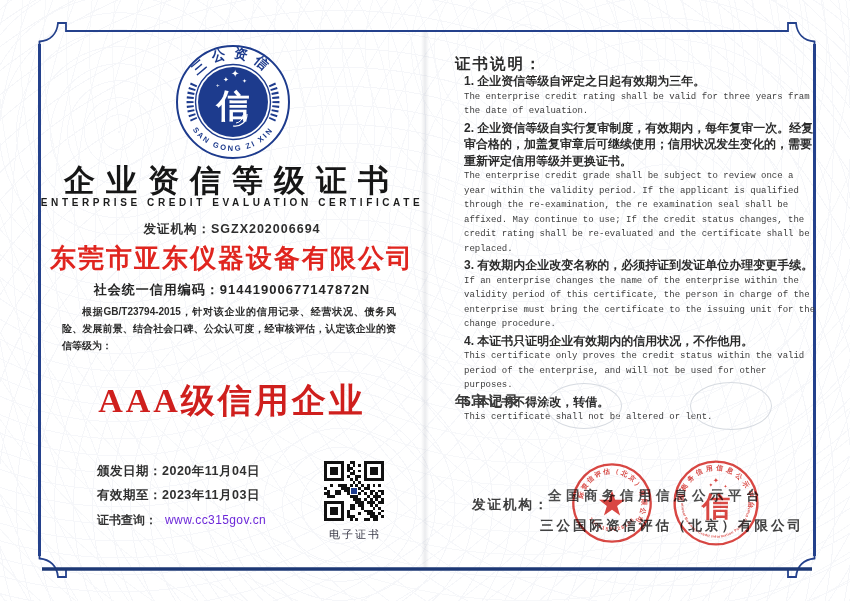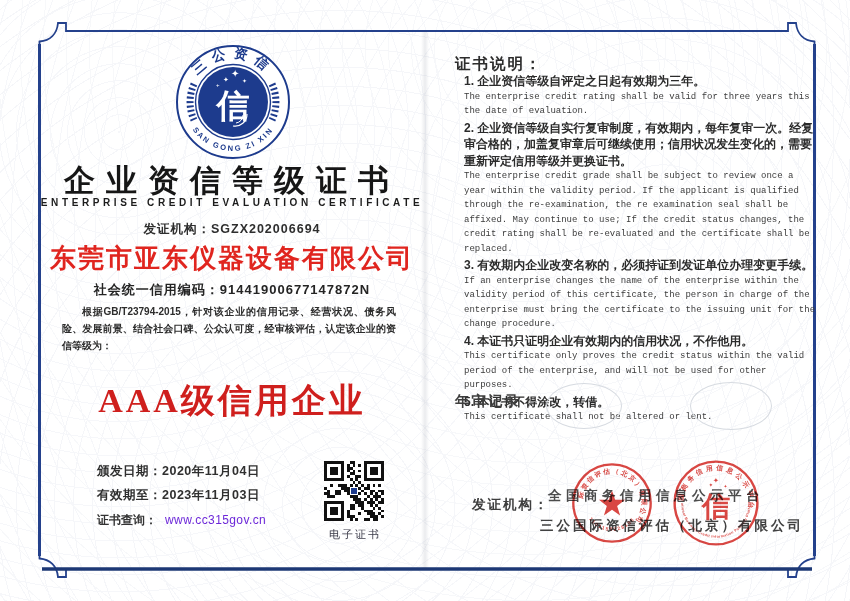--- a/index.html
+++ b/index.html
@@ -230,21 +230,21 @@
       <rect x="2" y="16" width="3" height="3" fill="#111"></rect>
       <rect x="9" y="9" width="3" height="3" fill="#fff"></rect>
       <rect x="9.4" y="9.4" width="2.2" height="2.2" fill="#1d3b8d"></rect>
     </svg>
   <div class="abs ctr qr-caption">电子证书</div>
 
   <div class="abs heading">证书说明：</div>
 
   <div class="abs terms">
     <p class="zh">1. 企业资信等级自评定之日起有效期为三年。</p>
-    <p class="en">The enterprise credit rating shall be valid for three years this the date of evaluation.</p>
+    <p class="en">The enterprise credit rating shall be valid for three years fram the date of evaluation.</p>
     <p class="zh">2. 企业资信等级自实行复审制度，有效期内，每年复审一次。经复审合格的，加盖复审章后可继续使用；信用状况发生变化的，需要重新评定信用等级并更换证书。</p>
     <p class="en">The enterprise credit grade shall be subject to review once a year within the validity period. If the applicant is qualified through the re-examination, the re examination seal shall be affixed. May continue to use; If the credit status changes, the credit rating shall be re-evaluated and the certificate shall be replaced.</p>
     <p class="zh">3. 有效期内企业改变名称的，必须持证到发证单位办理变更手续。</p>
     <p class="en">If an enterprise changes the name of the enterprise within the validity period of this certificate, the person in charge of the enterprise must bring the certificate to the issuing unit for the change procedure.</p>
     <p class="zh">4. 本证书只证明企业有效期内的信用状况，不作他用。</p>
     <p class="en">This certificate only proves the credit status within the valid period of the enterprise, and will not be used for other purposes.</p>
     <p class="zh">5. 本证书不得涂改，转借。</p>
     <p class="en">This certificate shall not be altered or lent.</p>
   </div>
 

